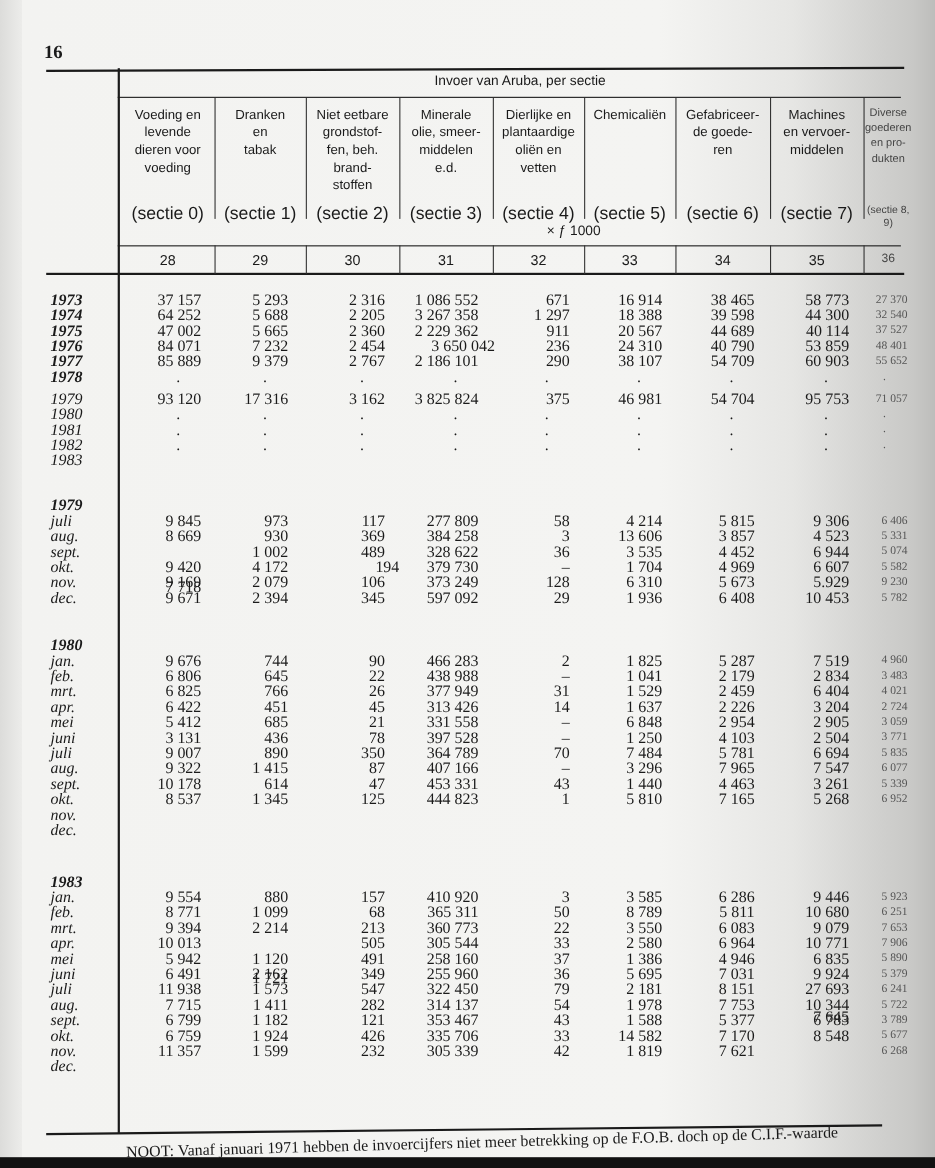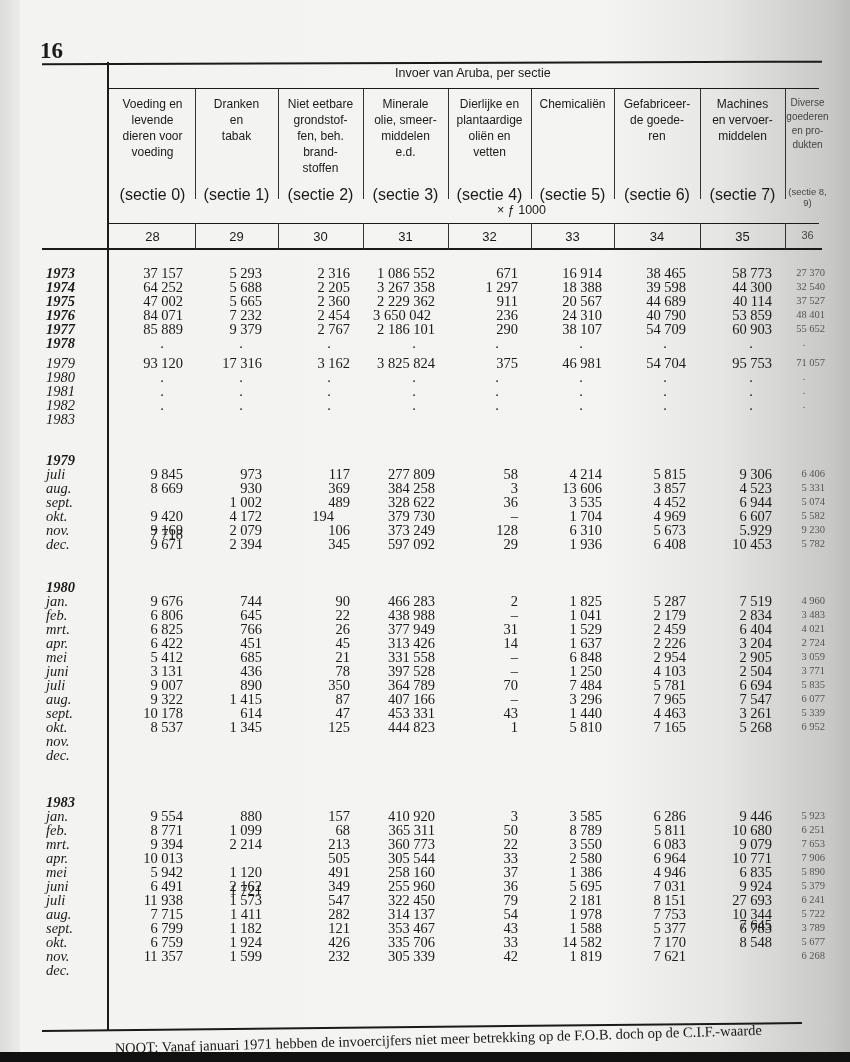--- a/index.html
+++ b/index.html
@@ -13,21 +13,21 @@
   .page {
     position: absolute; left: 0; top: 0; width: 850px; height: 1062px;
     background: linear-gradient(90deg, #e9e9e7 0px, #f3f3f1 20px, #f4f4f2 600px, #e6e6e4 720px, #d0d0ce 800px, #c8c8c6 830px, #bdbdbb 850px);
   }
   .left-strip {
     position: absolute; left: 0; top: 0; width: 20px; height: 1062px;
     background: linear-gradient(90deg, #dcdcda, #ececea);
   }
   .page-number {
     position: absolute; left: 40px; top: 38px;
-    font-weight: bold; font-size: 23px;
+    font-weight: bold; font-size: 17px;
   }
   .running-title {
     position: absolute; left: 618px; top: 32px;
     font-weight: bold; font-size: 17px; white-space: nowrap;
   }
   .running-title .cont { font-size: 14px; font-weight: normal; }
   .rule { position: absolute; background: #1a1a1a; }
   .vline { position: absolute; background: #1a1a1a; width: 2px; }
   .thin-v { position: absolute; background: #333; width: 1px; }
   .super-header {
@@ -203,21 +203,21 @@
       <div class="cell" style="top: 294px; right: 415px;">2 229 362</div>
       <div class="cell" style="top: 294px; right: 332px;">911</div>
       <div class="cell" style="top: 294px; right: 248px;">20 567</div>
       <div class="cell" style="top: 294px; right: 164px;">44 689</div>
       <div class="cell" style="top: 294px; right: 78px;">40 114</div>
       <div class="cell small" style="top: 294px; right: 25px;">37 527</div>
       <div class="stub-label bold" style="top: 308px;">1976</div>
       <div class="cell" style="top: 308px; right: 667px;">84 071</div>
       <div class="cell" style="top: 308px; right: 588px;">7 232</div>
       <div class="cell" style="top: 308px; right: 500px;">2 454</div>
-      <div class="cell" style="top: 308px; right: 419px; text-align: center;">3 650 042</div>
+      <div class="cell" style="top: 308px; right: 400px; text-align: center;">3 650 042</div>
       <div class="cell" style="top: 308px; right: 332px;">236</div>
       <div class="cell" style="top: 308px; right: 248px;">24 310</div>
       <div class="cell" style="top: 308px; right: 164px;">40 790</div>
       <div class="cell" style="top: 308px; right: 78px;">53 859</div>
       <div class="cell small" style="top: 308px; right: 25px;">48 401</div>
       <div class="stub-label bold" style="top: 322px;">1977</div>
       <div class="cell" style="top: 322px; right: 667px;">85 889</div>
       <div class="cell" style="top: 322px; right: 588px;">9 379</div>
       <div class="cell" style="top: 322px; right: 500px;">2 767</div>
       <div class="cell" style="top: 322px; right: 415px;">2 186 101</div>
@@ -304,21 +304,21 @@
       <div class="cell" style="top: 495px; right: 500px;">489</div>
       <div class="cell" style="top: 495px; right: 415px;">328 622</div>
       <div class="cell" style="top: 495px; right: 332px;">36</div>
       <div class="cell" style="top: 495px; right: 248px;">3 535</div>
       <div class="cell" style="top: 495px; right: 164px;">4 452</div>
       <div class="cell" style="top: 495px; right: 78px;">6 944</div>
       <div class="cell small" style="top: 495px; right: 25px;">5 074</div>
       <div class="stub-label" style="top: 509px;">okt.</div>
       <div class="cell" style="top: 509px; right: 667px;">9 420</div>
       <div class="cell" style="top: 509px; right: 588px;">4 172</div>
-      <div class="cell" style="top: 509px; right: 516px;">194</div>
+      <div class="cell" style="top: 509px; right: 487px;">194</div>
       <div class="cell" style="top: 509px; right: 415px;">379 730</div>
       <div class="cell" style="top: 509px; right: 332px;">–</div>
       <div class="cell" style="top: 509px; right: 248px;">1 704</div>
       <div class="cell" style="top: 509px; right: 164px;">4 969</div>
       <div class="cell" style="top: 509px; right: 78px;">6 607</div>
       <div class="cell small" style="top: 509px; right: 25px;">5 582</div>
       <div class="stub-label" style="top: 523px;">nov.</div>
       <div class="cell" style="top: 523px; right: 667px;">9 169</div>
       <div class="cell" style="top: 523px; right: 588px;">2 079</div>
       <div class="cell" style="top: 523px; right: 500px;">106</div>

